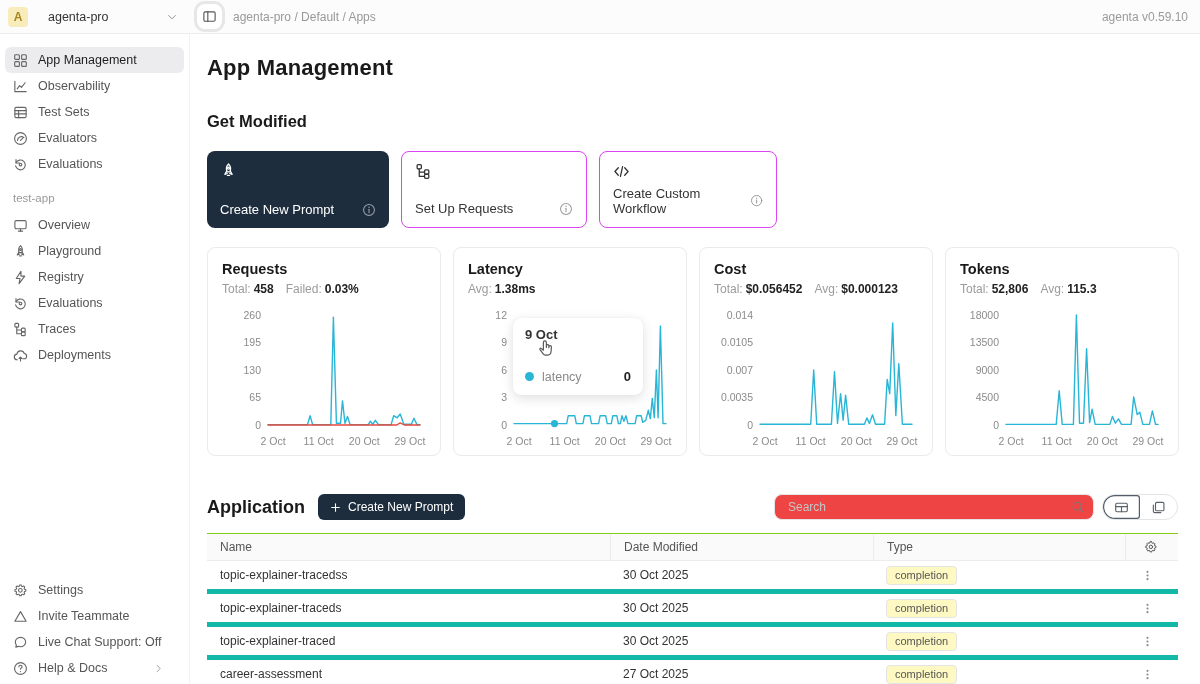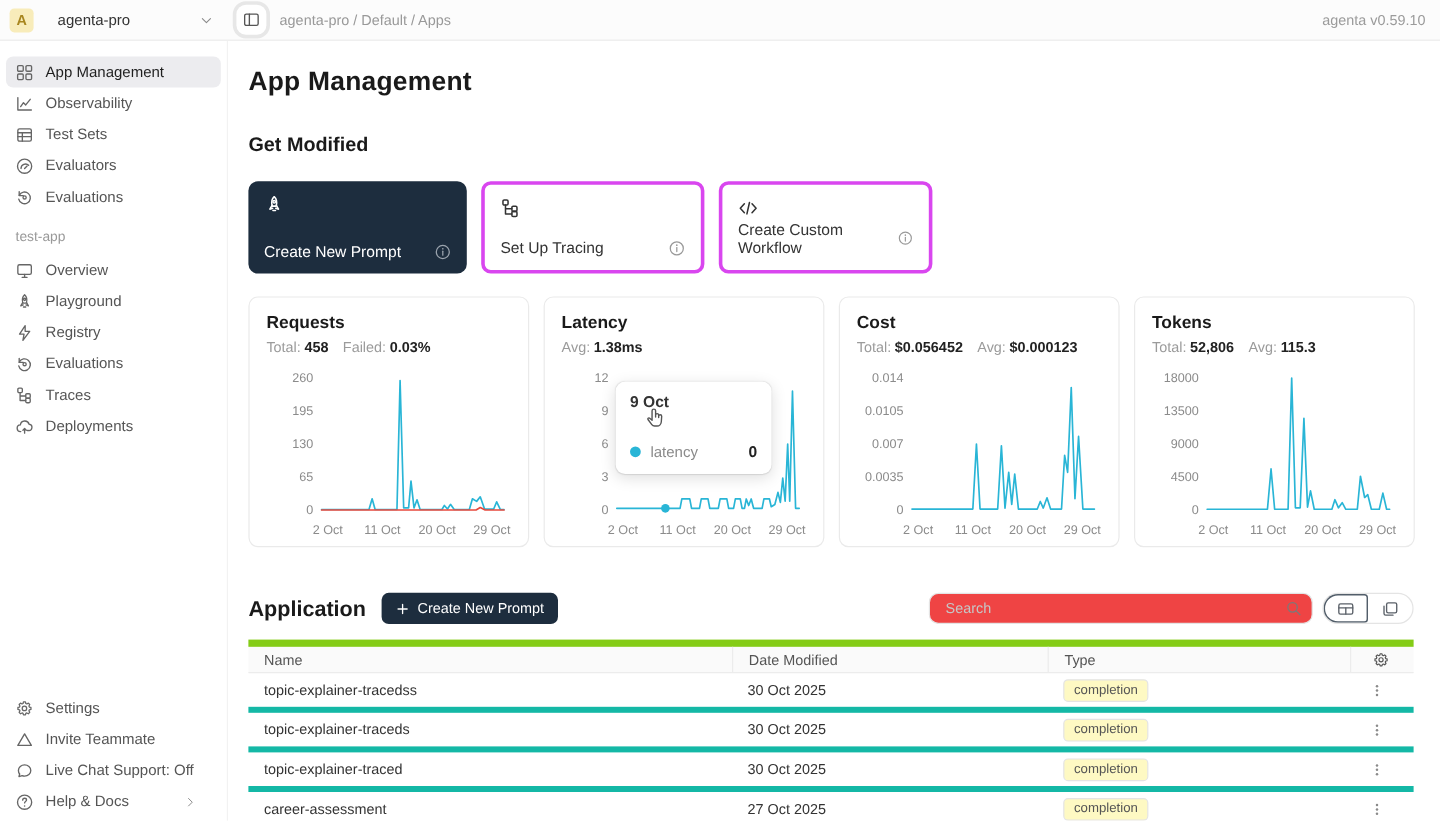--- a/index.html
+++ b/index.html
@@ -36,21 +36,21 @@
   
   .main{position:absolute;left:190px;top:34px;right:0;bottom:0;background:#fff;
         padding:21px 22px 0 17px;overflow:hidden}
   .page-title{font-size:22px;font-weight:600;color:#1a1a1a;margin:0;letter-spacing:.2px}
   .section-title{font-size:16.5px;font-weight:600;color:#1a1a1a;margin:31px 0 0}
 
   .gs-row{display:flex;gap:12px;margin-top:20px}
   .gs-card{height:77px;border-radius:8px;padding:11px 13px;display:flex;flex-direction:column;
            justify-content:space-between;cursor:pointer}
   .gs-card.dark{width:182px;background:#1d2d3e;color:#fff}
-  .gs-card.light{background:#fff;border:3px solid #d946ef;color:#333}
+  .gs-card.light{background:#fff;border:1px solid #d946ef;color:#333}
   .gs-top-ic{width:17px;height:17px}
   .gs-label-row{display:flex;align-items:center;font-size:13px;font-weight:500}
   .info-ic{margin-left:auto;width:14px;height:14px;color:#9aa3ad}
   .gs-card.light .info-ic{color:#999}
 
   
   .metrics-row{display:flex;gap:12px;margin-top:19px}
   .metric-card{width:234px;height:209px;border:1px solid #eaeaea;border-radius:8px;
                padding:13px 14px;position:relative;background:#fff}
   .metric-title{font-size:14.5px;font-weight:600;color:#1a1a1a}
@@ -81,21 +81,21 @@
                     font-family:"Liberation Sans",sans-serif}
   .search-box input::placeholder{color:#c6c6c6}
   .search-ic{color:#7a7a7a;flex:none}
   .view-toggle{margin-left:8px;display:flex;height:26px;border:1px solid #e4e4e4;border-radius:13px;background:#fff}
   .vt-seg{width:37px;display:flex;align-items:center;justify-content:center;color:#5a6068;cursor:pointer}
   .vt-seg.selected{box-shadow:inset 0 0 0 1.2px #525e6a;border-radius:12px 3px 3px 12px}
 
   
   .table{margin-top:13px}
   .thead{display:flex;height:28px;align-items:center;background:#fafafa;font-size:12px;color:#555;
-         border-top:6px solid #84cc16;border-bottom:1px solid #ececec}
+         border-top:1px solid #84cc16;border-bottom:1px solid #ececec}
   .th{padding:0 13px;height:100%;display:flex;align-items:center}
   .th+.th{border-left:1px solid #ececec}
   .col-name{width:403px;flex:none}
   .col-date{width:263px;flex:none}
   .col-type{width:252px;flex:none}
   .col-act{flex:1;display:flex;align-items:center;justify-content:flex-end;padding-right:20px}
   .trow{display:flex;height:33px;align-items:center;border-bottom:5px solid #14b8a6;font-size:12px;color:#333;cursor:pointer}
   .td{padding:0 13px}
   .badge{display:inline-block;border:1px solid #e4e4e4;border-radius:4px;padding:2px 8px 3px;
          font-size:11px;color:#555;background:#fef9c3}
@@ -315,21 +315,21 @@
     <div class="gs-card light" style="width:186px">
       <span class="gs-top-ic">
           <svg viewBox="0 0 16 16" class="stroke-ic">
             <rect x="2" y="1.5" width="4" height="4" rx="1"></rect>
             <path d="M4 5.5 V12.5 H9 M4 8.5 H9"></path>
             <rect x="9" y="6.5" width="4" height="4" rx="1"></rect>
             <rect x="9" y="10.5" width="4" height="4" rx="1"></rect>
           </svg>
         </span>
       <div class="gs-label-row">
-        <span>Set Up Tracing</span>
+        <span>Set Up Requests</span>
         <span class="info-ic">
             <svg viewBox="0 0 16 16" class="stroke-ic">
               <circle cx="8" cy="8" r="6.2"></circle>
               <line x1="8" y1="7.2" x2="8" y2="11"></line>
               <circle cx="8" cy="4.9" r="0.8" fill="currentColor" stroke="none"></circle>
             </svg>
           </span>
       </div>
     </div>
     <div class="gs-card light" style="width:178px">

